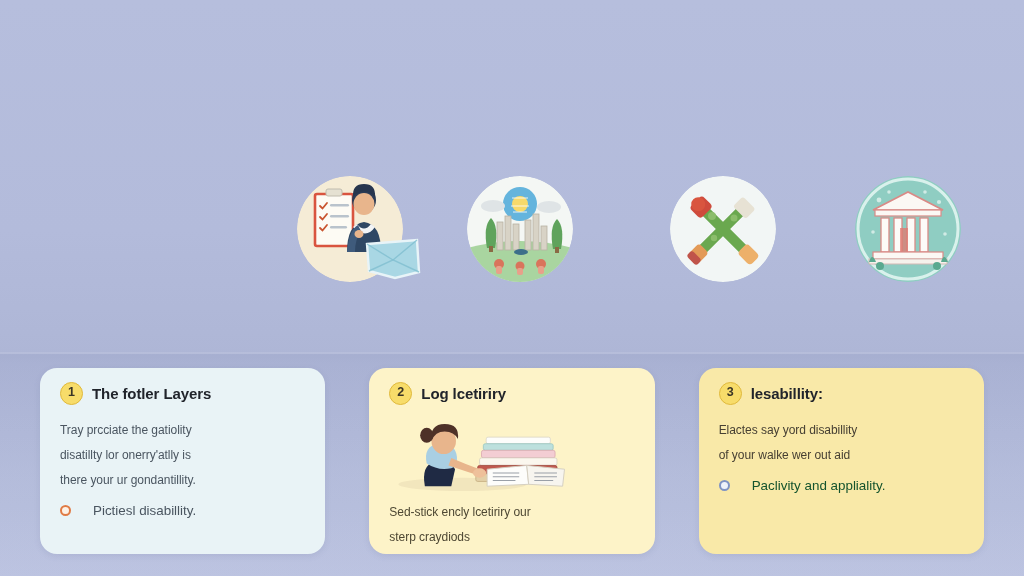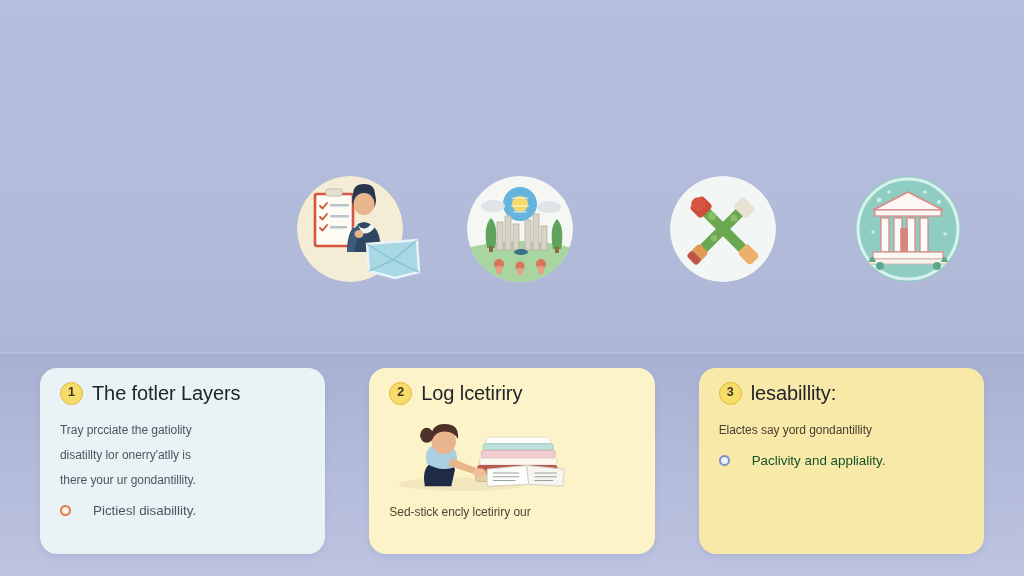--- a/index.html
+++ b/index.html
@@ -154,22 +154,22 @@
     border-radius: 50%;
     background: #f7dc6a;
     border: 1.6px solid #e0b93c;
     color: #3a3526;
     font-size: 12.5px;
     font-weight: bold;
     line-height: 18px;
     text-align: center;
   }
   .card-title {
-    font-size: 20px;
-    font-weight: normal;
+    font-size: 15px;
+    font-weight: bold;
     color: #21242b;
     letter-spacing: -0.1px;
   }
   .card-body {
     font-size: 12px;
     line-height: 25px;
     color: #4a5560;
     letter-spacing: -0.05px;
   }
   .card-2 .card-body, .card-3 .card-body { color: #4d4733; }
@@ -399,30 +399,32 @@
             <ellipse cx="58" cy="22" rx="13" ry="14" fill="#e8b58c"></ellipse>
             <path d="M45 22 q-2 -18 14 -18 q16 0 14 16 q-4 -8 -14 -8 q-10 0 -14 10z" fill="#4e3128"></path>
             <ellipse cx="40" cy="16" rx="7" ry="8" fill="#4e3128"></ellipse>
             <path d="M66 40 q14 6 30 12 l-3 6 q-18 -6 -30 -10z" fill="#e8b58c"></path>
             <ellipse cx="96" cy="56" rx="7" ry="5" fill="#eec09a"></ellipse>
           </g>
         </svg>
       </div>
       <div class="card-body">
         <div>Sed-stick encly lcetiriry our</div>
+        <div>sterp craydiods</div>
       </div>
     </div>
 
     <div class="card card-3">
       <div class="card-head">
         <span class="badge">3</span>
         <span class="card-title">lesabillity:</span>
       </div>
       <div class="card-body">
-        <div>Elactes say yord gondantillity</div>
+        <div>Elactes say yord disabillity</div>
+        <div>of your walke wer out aid</div>
       </div>
       <div class="bullet-row">
         <span class="ring ring-blue"></span>
         <span>Paclivity and appliality.</span>
       </div>
     </div>
 
   </div>
 </div>
 

